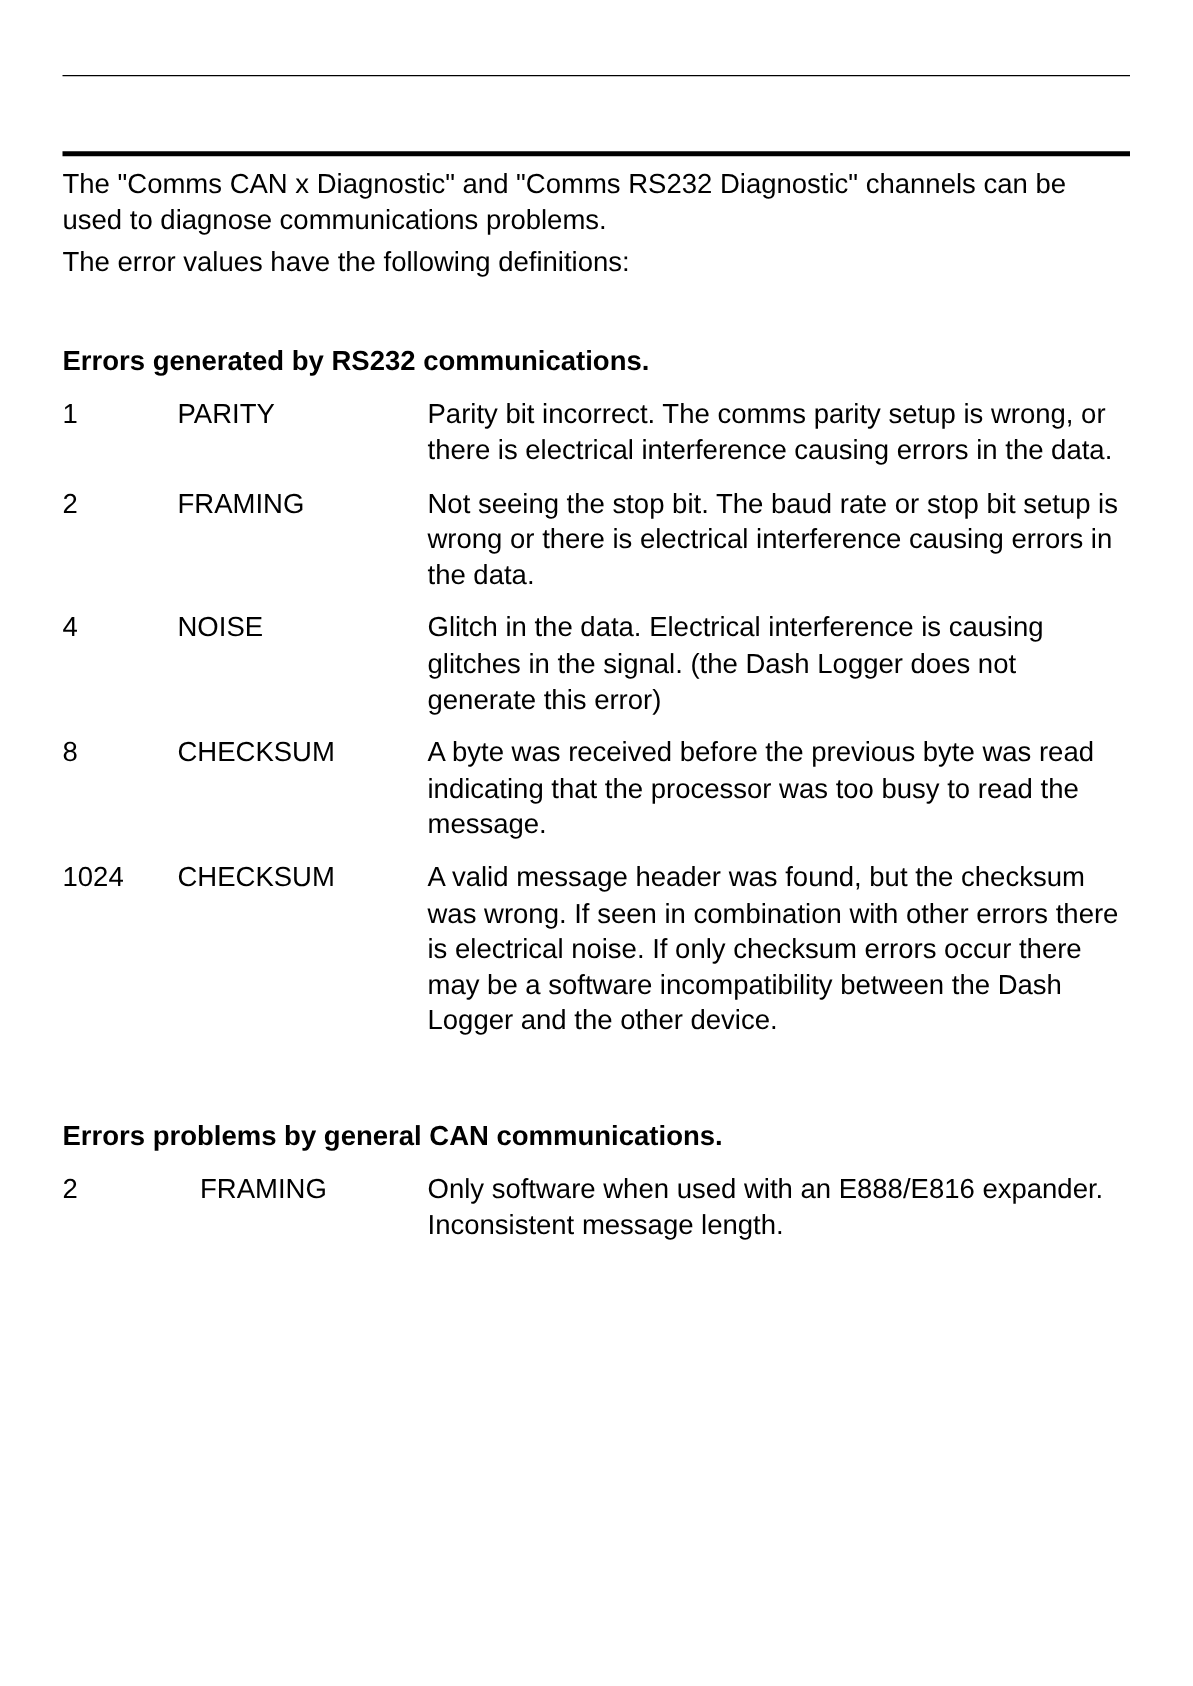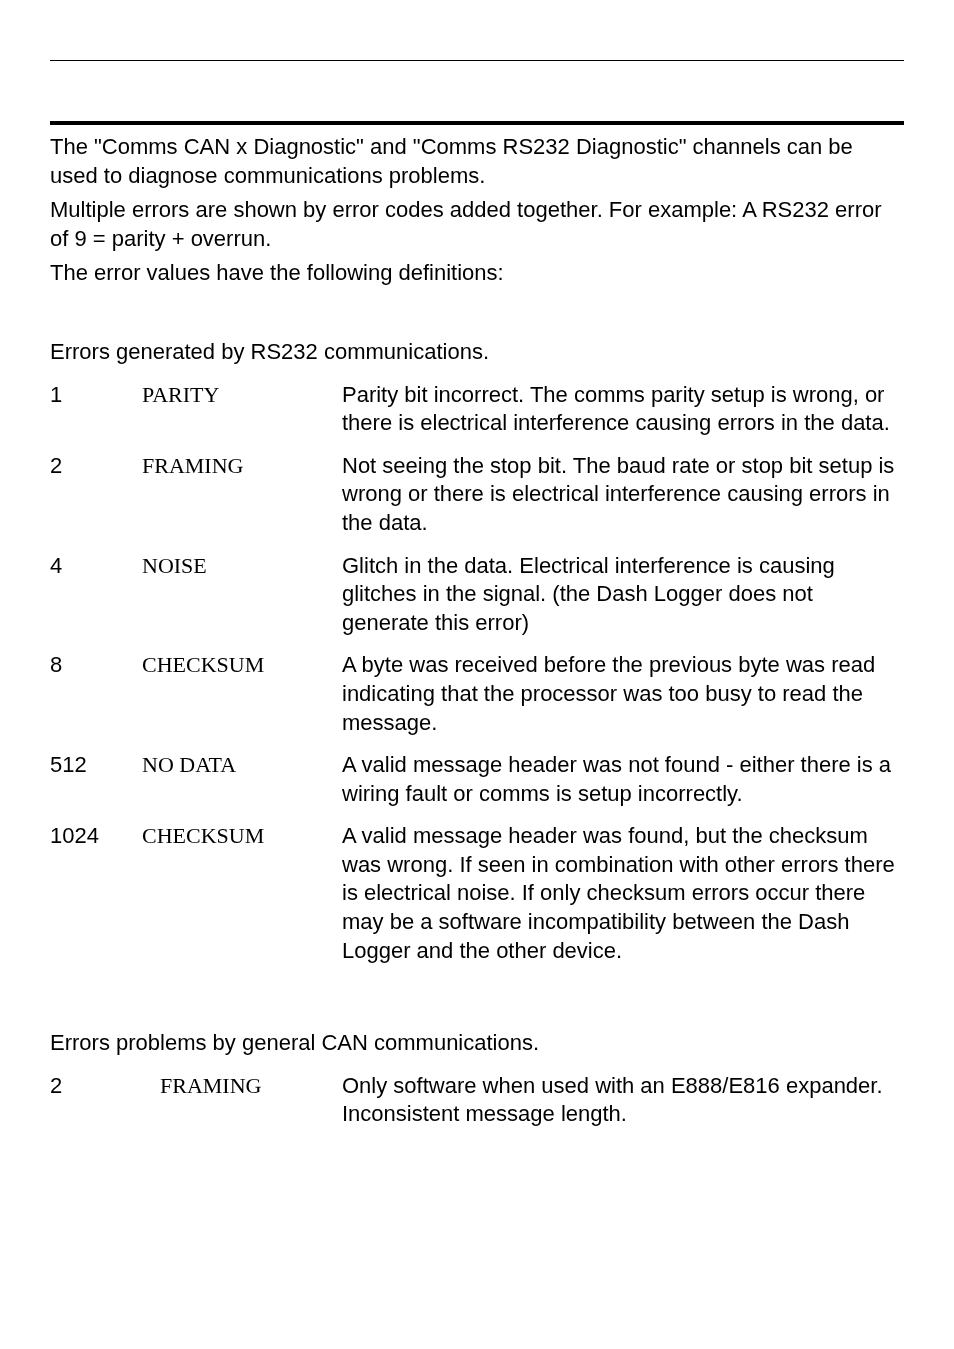--- a/index.html
+++ b/index.html
@@ -25,50 +25,49 @@
   .intro p {
     font-size: 22px;
     line-height: 1.3;
     margin-bottom: 6px;
   }
   .section-note {
     font-size: 22px;
     line-height: 1.3;
     margin-top: 50px;
     margin-bottom: 14px;
+    font-weight: bold;
   }
   .err-table {
     width: 100%;
     border-collapse: collapse;
   }
   .err-table td {
     vertical-align: top;
     font-size: 22px;
     line-height: 1.3;
     padding-bottom: 14px;
   }
   .col-code {
     width: 92px;
   }
   .col-name {
     width: 200px;
-    font-family: Liberation Serif, serif;
   }
   .col-desc {
   }
 </style>
 </head>
 <body>
 
 <div class="top-line"></div>
 <div class="thick-line"></div>
 
 <div class="intro">
   <p>The "Comms CAN x Diagnostic" and "Comms RS232 Diagnostic" channels can be used to diagnose communications problems.</p>
-  <p>Multiple errors are shown by error codes added together. For example: A RS232 error of 9 = parity + overrun.</p>
   <p>The error values have the following definitions:</p>
 </div>
 
 <p class="section-note">Errors generated by RS232 communications.</p>
 
 <table class="err-table">
   <tbody>
       <tr>
     <td class="col-code">1</td>
     <td class="col-name">PARITY</td>
@@ -83,25 +82,20 @@
     <td class="col-code">4</td>
     <td class="col-name">NOISE</td>
     <td class="col-desc">Glitch in the data. Electrical interference is causing glitches in the signal. (the Dash Logger does not generate this error)</td>
   </tr>
   <tr>
     <td class="col-code">8</td>
     <td class="col-name">CHECKSUM</td>
     <td class="col-desc">A byte was received before the previous byte was read indicating that the processor was too busy to read the message.</td>
   </tr>
   <tr>
-    <td class="col-code">512</td>
-    <td class="col-name">NO DATA</td>
-    <td class="col-desc">A valid message header was not found - either there is a wiring fault or comms is setup incorrectly.</td>
-  </tr>
-  <tr>
     <td class="col-code">1024</td>
     <td class="col-name">CHECKSUM</td>
     <td class="col-desc">A valid message header was found, but the checksum was wrong. If seen in combination with other errors there is electrical noise. If only checksum errors occur there may be a software incompatibility between the Dash Logger and the other device.</td>
   </tr>
 </tbody>
   </table>
 
 <p class="section-note">Errors problems by general CAN communications.</p>
 
 <table class="err-table">

